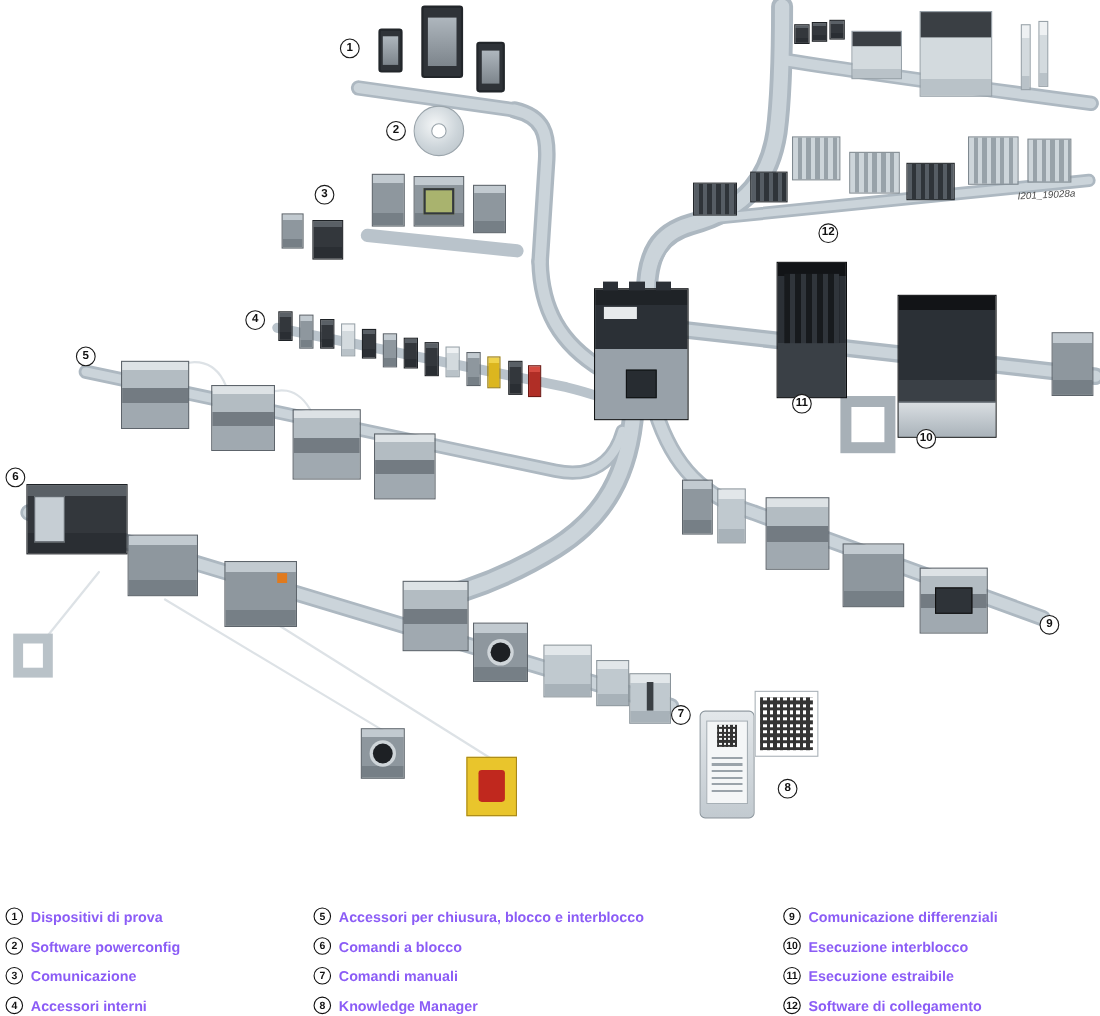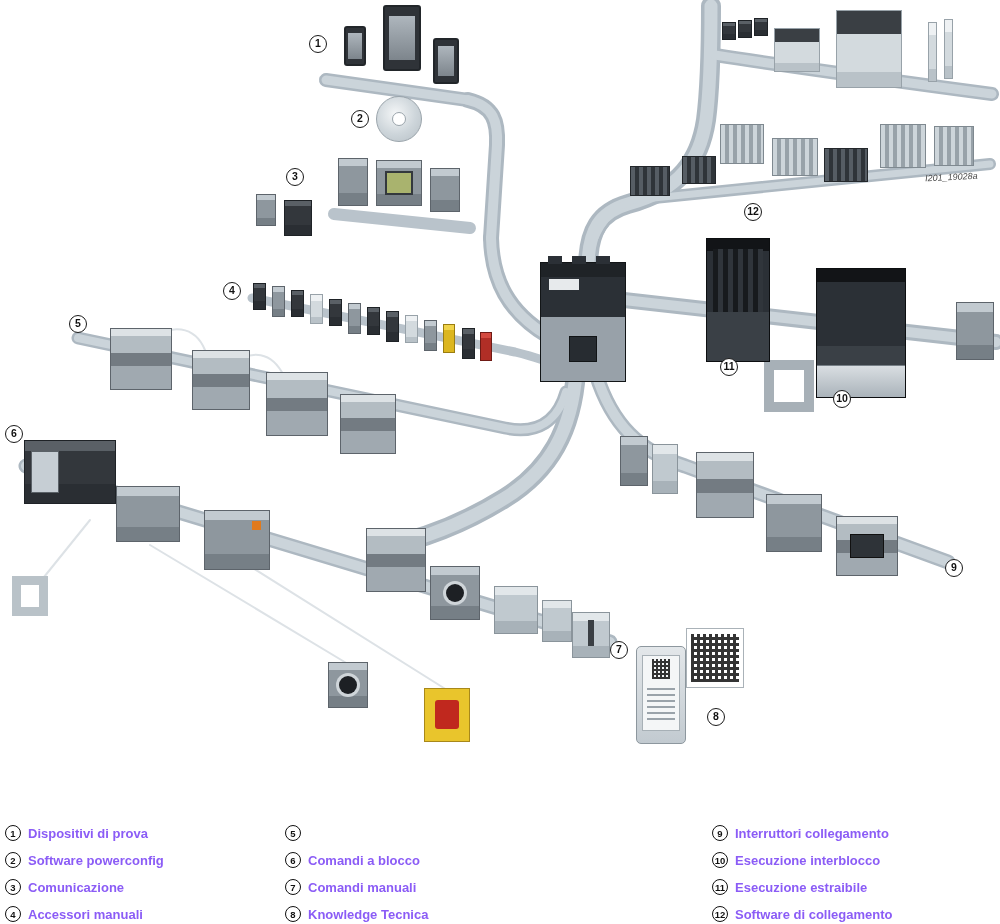--- a/index.html
+++ b/index.html
@@ -247,42 +247,43 @@
   <div class="lrow" style="left:5px;top:852px">
     <span class="lnum">2</span>
     <span class="llabel">Software powerconfig</span>
   </div>
   <div class="lrow" style="left:5px;top:879px">
     <span class="lnum">3</span>
     <span class="llabel">Comunicazione</span>
   </div>
   <div class="lrow" style="left:5px;top:906px">
     <span class="lnum">4</span>
-    <span class="llabel">Accessori manuali</span>
+    <span class="llabel">Accessori interni</span>
   </div>
 
   <div class="lrow" style="left:285px;top:825px">
     <span class="lnum">5</span>
+    <span class="llabel">Accessori per chiusura, blocco e interblocco</span>
   </div>
   <div class="lrow" style="left:285px;top:852px">
     <span class="lnum">6</span>
     <span class="llabel">Comandi a blocco</span>
   </div>
   <div class="lrow" style="left:285px;top:879px">
     <span class="lnum">7</span>
     <span class="llabel">Comandi manuali</span>
   </div>
   <div class="lrow" style="left:285px;top:906px">
     <span class="lnum">8</span>
-    <span class="llabel">Knowledge Tecnica</span>
+    <span class="llabel">Knowledge Manager</span>
   </div>
 
   <div class="lrow" style="left:712px;top:825px">
     <span class="lnum">9</span>
-    <span class="llabel">Interruttori collegamento</span>
+    <span class="llabel">Comunicazione differenziali</span>
   </div>
   <div class="lrow" style="left:712px;top:852px">
     <span class="lnum">10</span>
     <span class="llabel">Esecuzione interblocco</span>
   </div>
   <div class="lrow" style="left:712px;top:879px">
     <span class="lnum">11</span>
     <span class="llabel">Esecuzione estraibile</span>
   </div>
   <div class="lrow" style="left:712px;top:906px">

